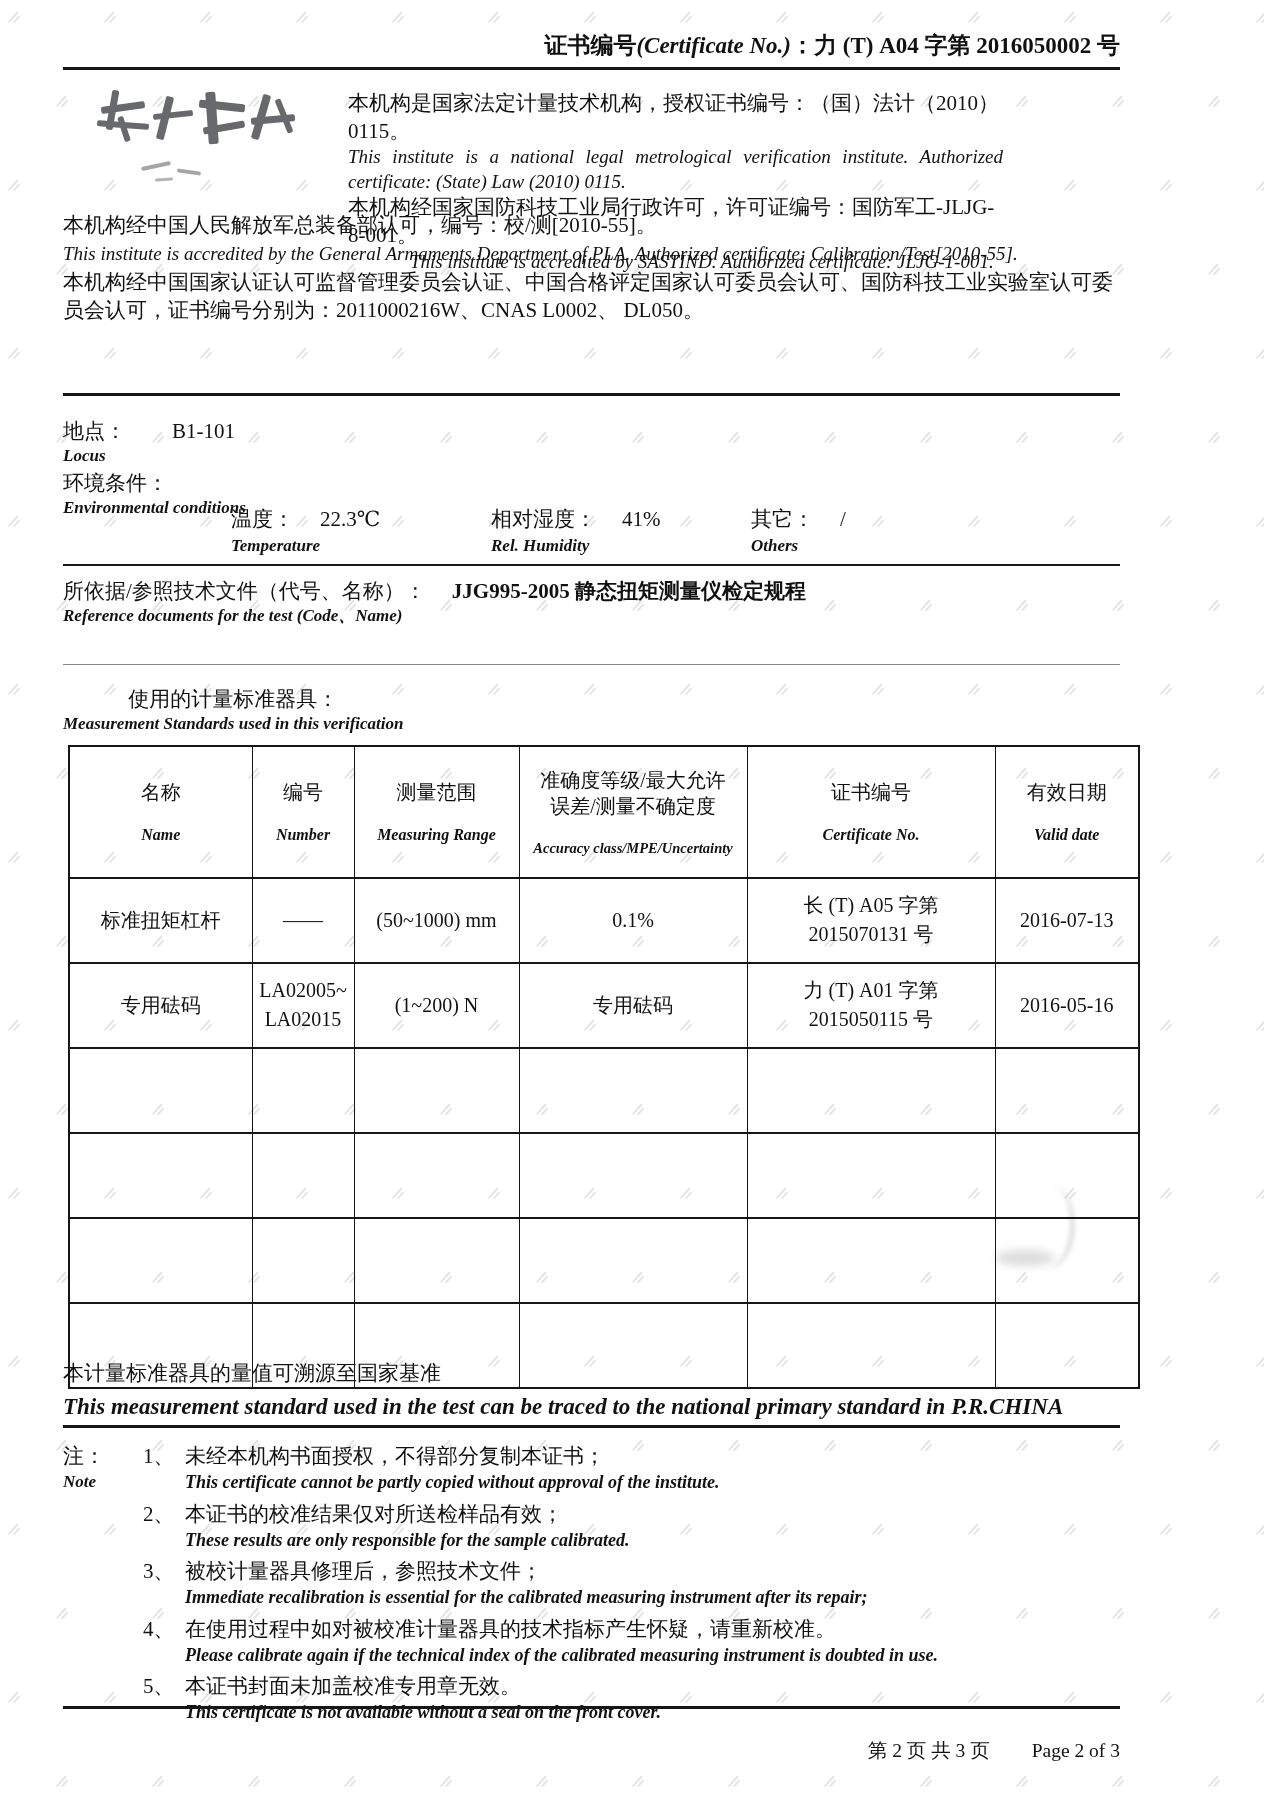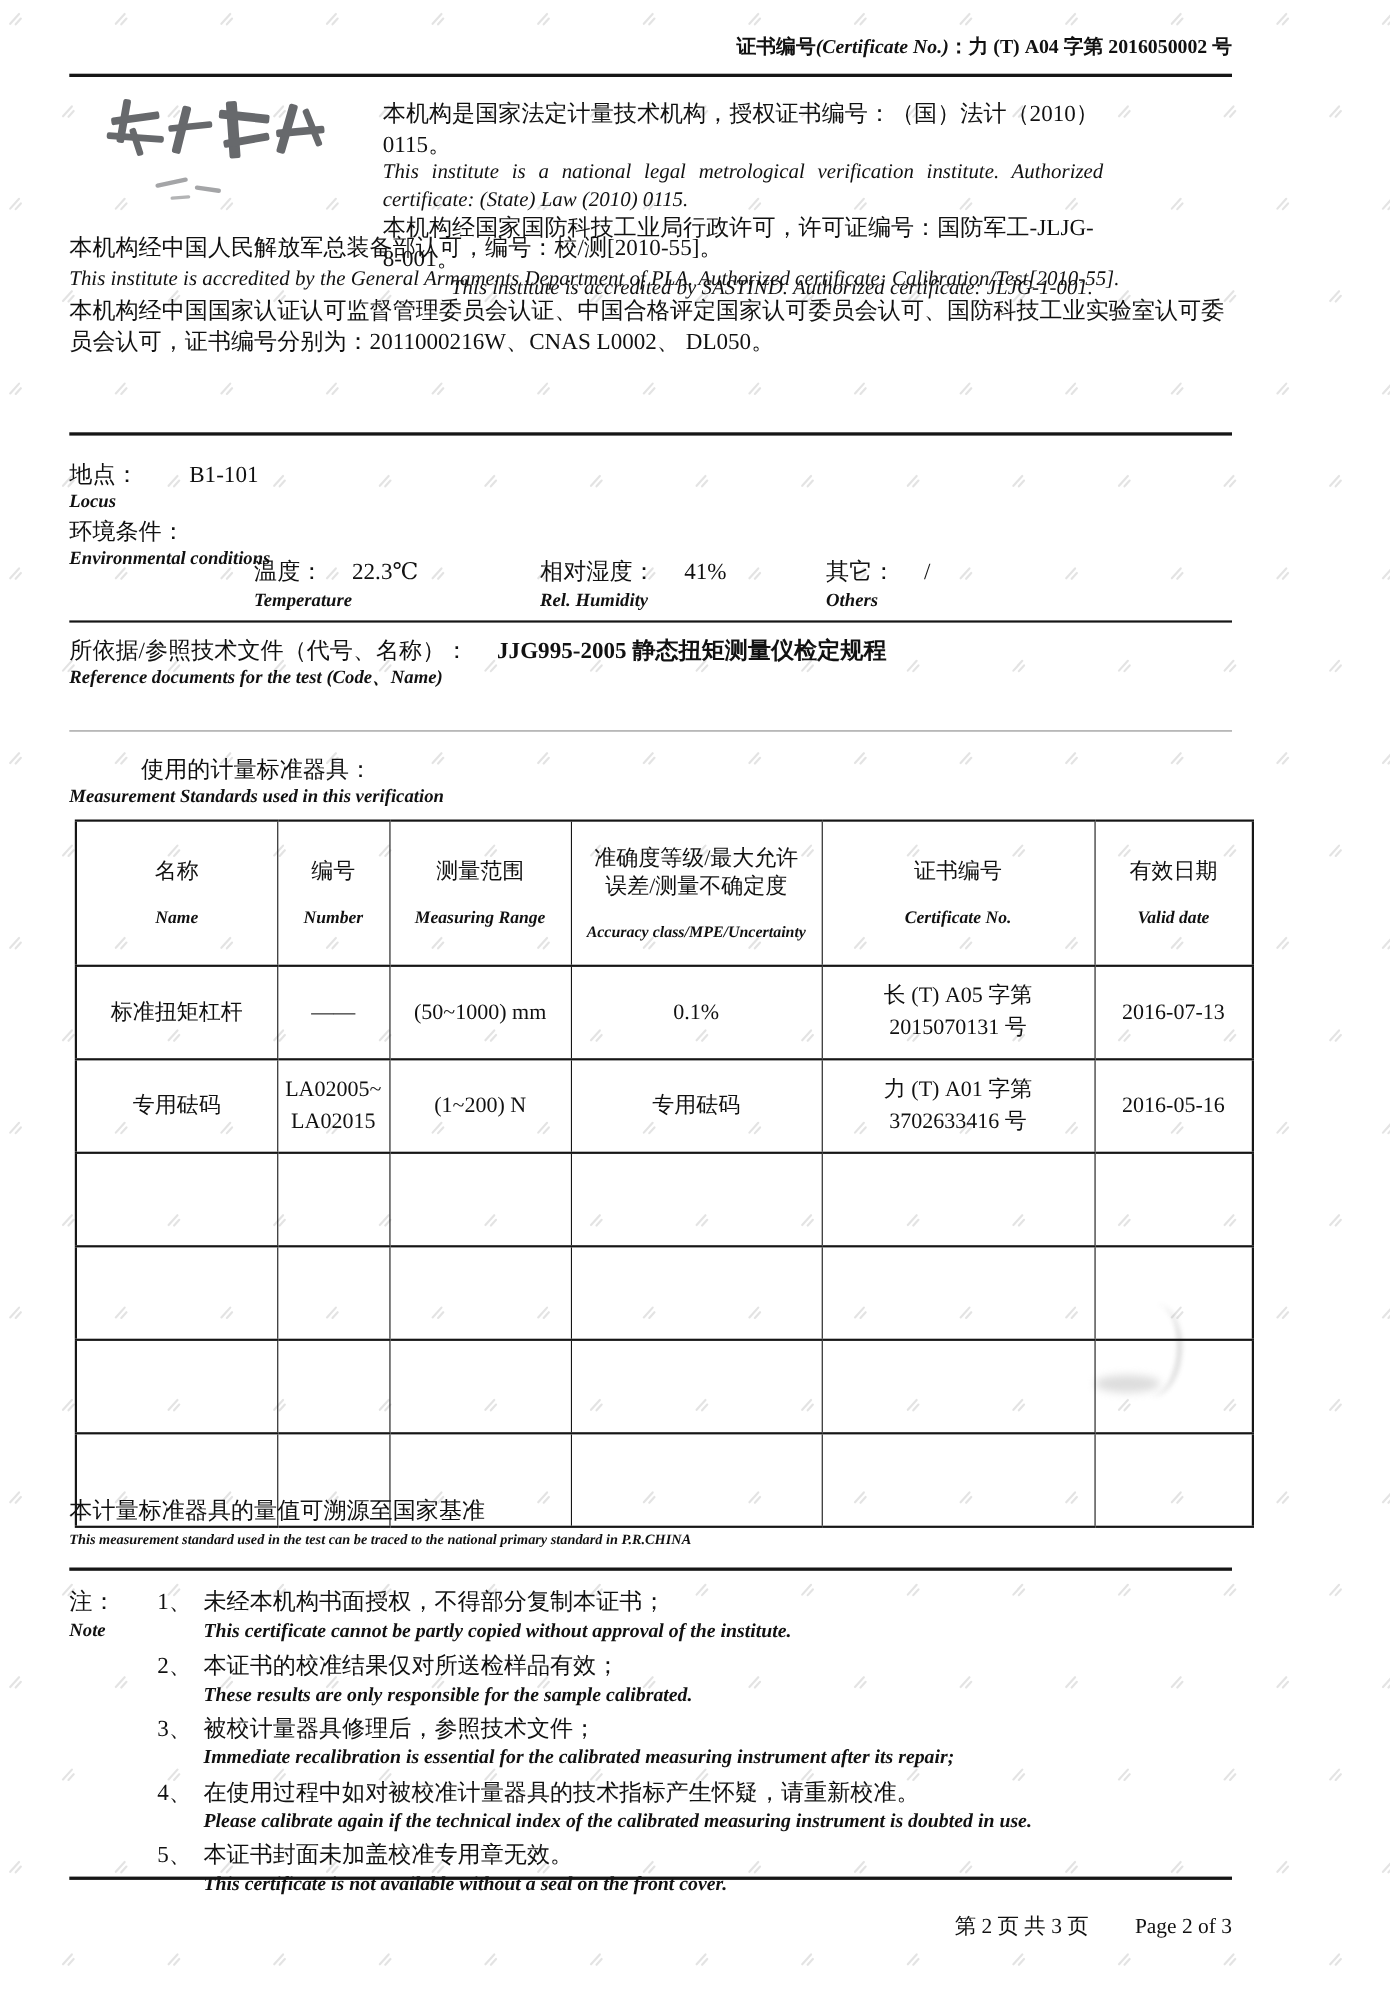--- a/index.html
+++ b/index.html
@@ -33,21 +33,21 @@
 
   .cn   { font-size:21px; line-height:1.32; }
   .en   { font-size:19px; font-style:italic; line-height:1.28; }
   .lbl-en { font-size:17px; font-style:italic; font-weight:bold; line-height:1.2; }
 
   .hr { position:absolute; left:63px; width:1057px; background:#161616; }
   .hr.t3 { height:3px; } .hr.t2 { height:2px; } .hr.t1 { height:1px; background:#8a8a8a; }
 
   
   .cert-line { position:absolute; top:30px; text-align:right; width:1057px;
-               font-size:18px; font-weight:bold; }
+               font-size:23px; font-weight:bold; }
   .cert-line .en-part { font-weight:bold; font-style:italic; }
 
   
   .intro-ind { position:absolute; top:90px; left:285px; width:655px; }
   .intro-ind .en { text-align:justify; }
   .intro-ind .p2en { padding-left:62px; }
   .intro-full { position:absolute; top:212px; left:0; width:1057px; }
   .intro-full .cn { margin-bottom:2px; }
   .intro-full .en { margin-bottom:3px; }
 
@@ -548,21 +548,21 @@
 2015070131 号</td>
         <td>2016-07-13</td>
       </tr>
       <tr>
         <td>专用砝码</td>
         <td>LA02005~
 LA02015</td>
         <td>(1~200) N</td>
         <td>专用砝码</td>
         <td>力 (T) A01 字第
-3702633416 号</td>
+2015050115 号</td>
         <td>2016-05-16</td>
       </tr>
       <tr>
         <td></td>
             <td></td>
             <td></td>
             <td></td>
             <td></td>
             <td></td>
       </tr>
@@ -588,21 +588,21 @@
             <td></td>
             <td></td>
             <td></td>
             <td></td>
       </tr>
     </tbody>
       </table>
 
     <div class="trace-blk">
       <div class="cn">本计量标准器具的量值可溯源至国家基准</div>
-      <div class="en" style="font-weight:bold;font-size:13px;margin-top:4px">This measurement standard used in the test can be traced to the national primary standard in P.R.CHINA</div>
+      <div class="en" style="font-weight:bold;font-size:23px;margin-top:4px">This measurement standard used in the test can be traced to the national primary standard in P.R.CHINA</div>
     </div>
   </div>
 
   <div class="hr t3" style="top:1425px"></div>
 
   <div class="col">
     <div class="notes">
       <div class="note-head-cn">注：</div>
       <div class="note-head-en">Note</div>
 

